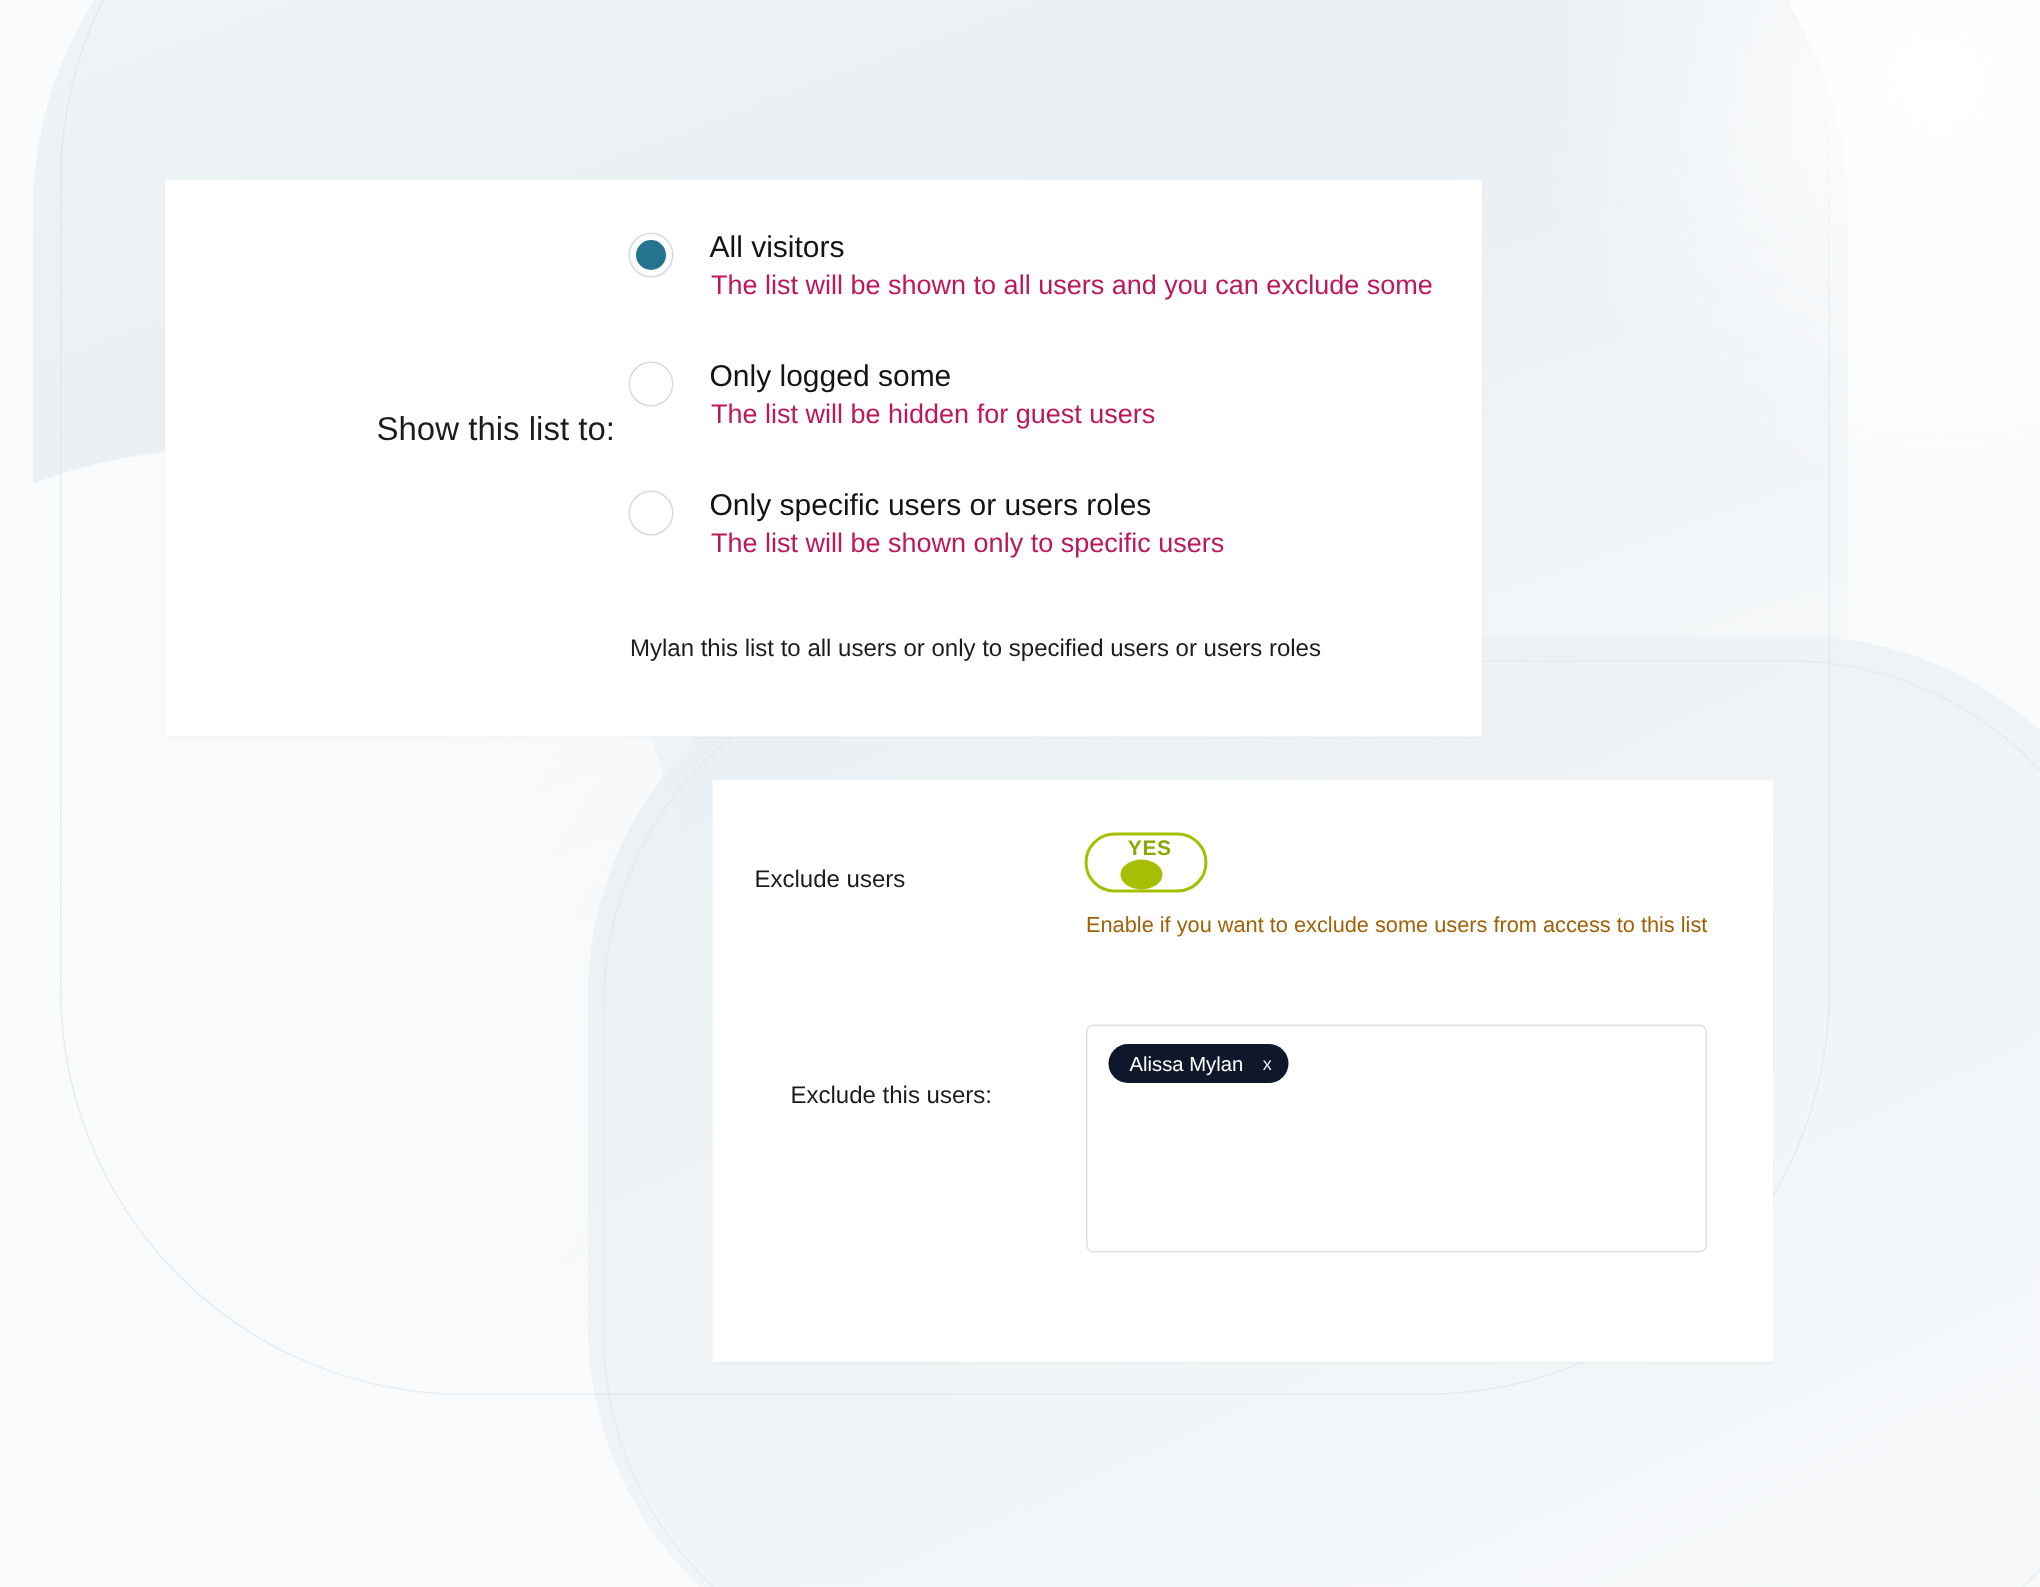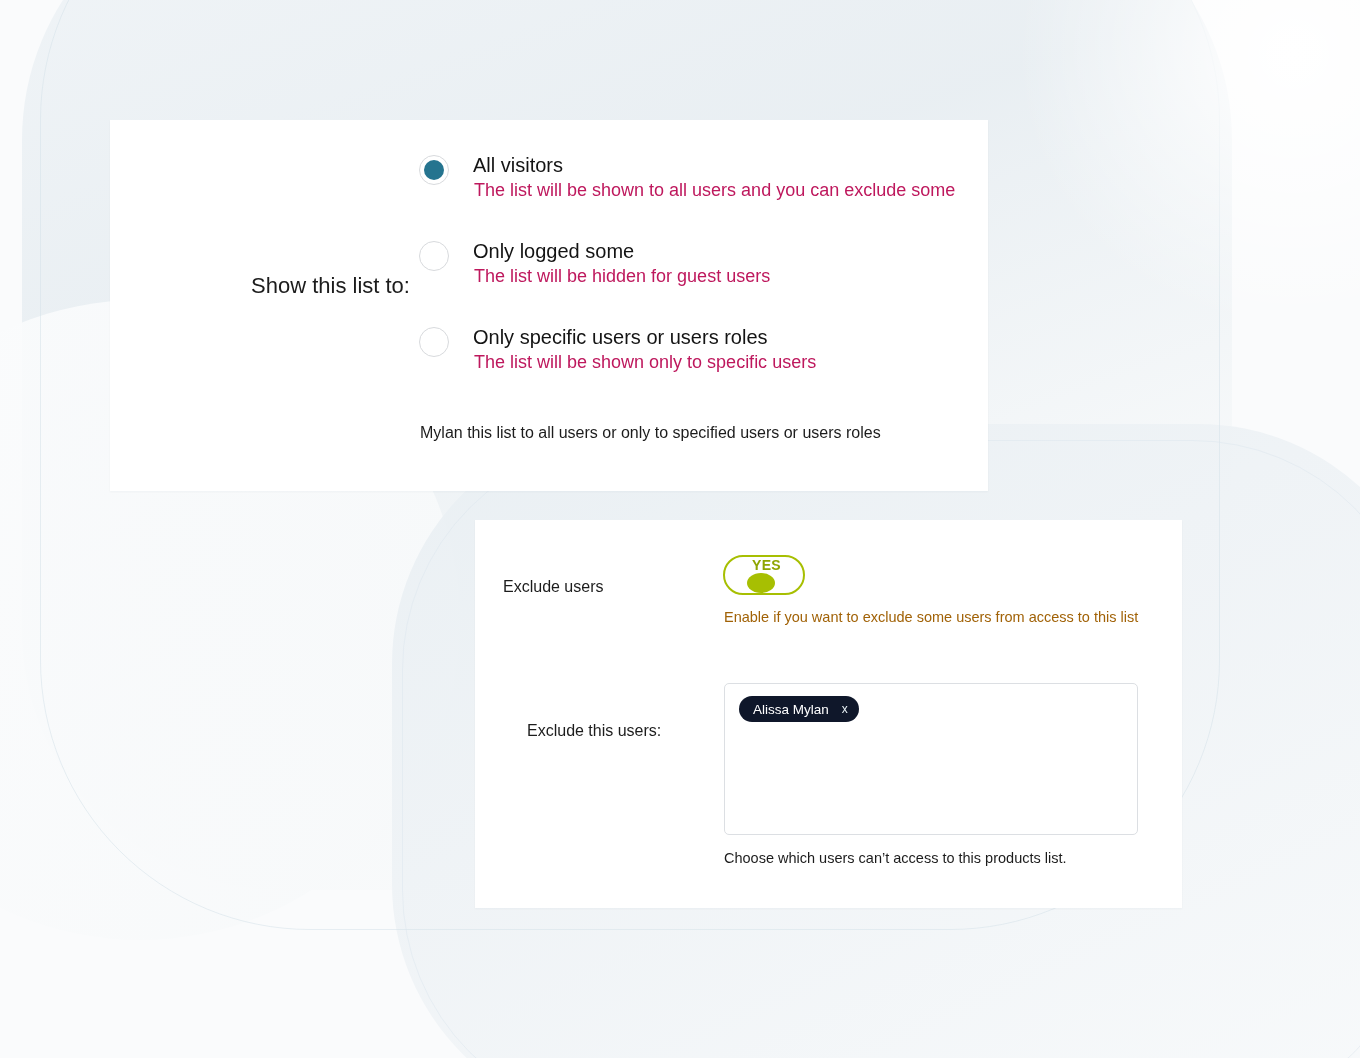--- a/index.html
+++ b/index.html
@@ -279,14 +279,13 @@
 
   <div class="field-label small" style="left:28px; top:200px;margin-left:24px;">Exclude this users:</div>
 
   <div class="tag-field">
     <span class="tag">
       <span>Alissa Mylan</span>
       <span class="tag-x">x</span>
     </span>
   </div>
 
-  <div class="tag-hint">Choose which users can’t access to this products list.</div>
 </div>
 
 </body></html>

